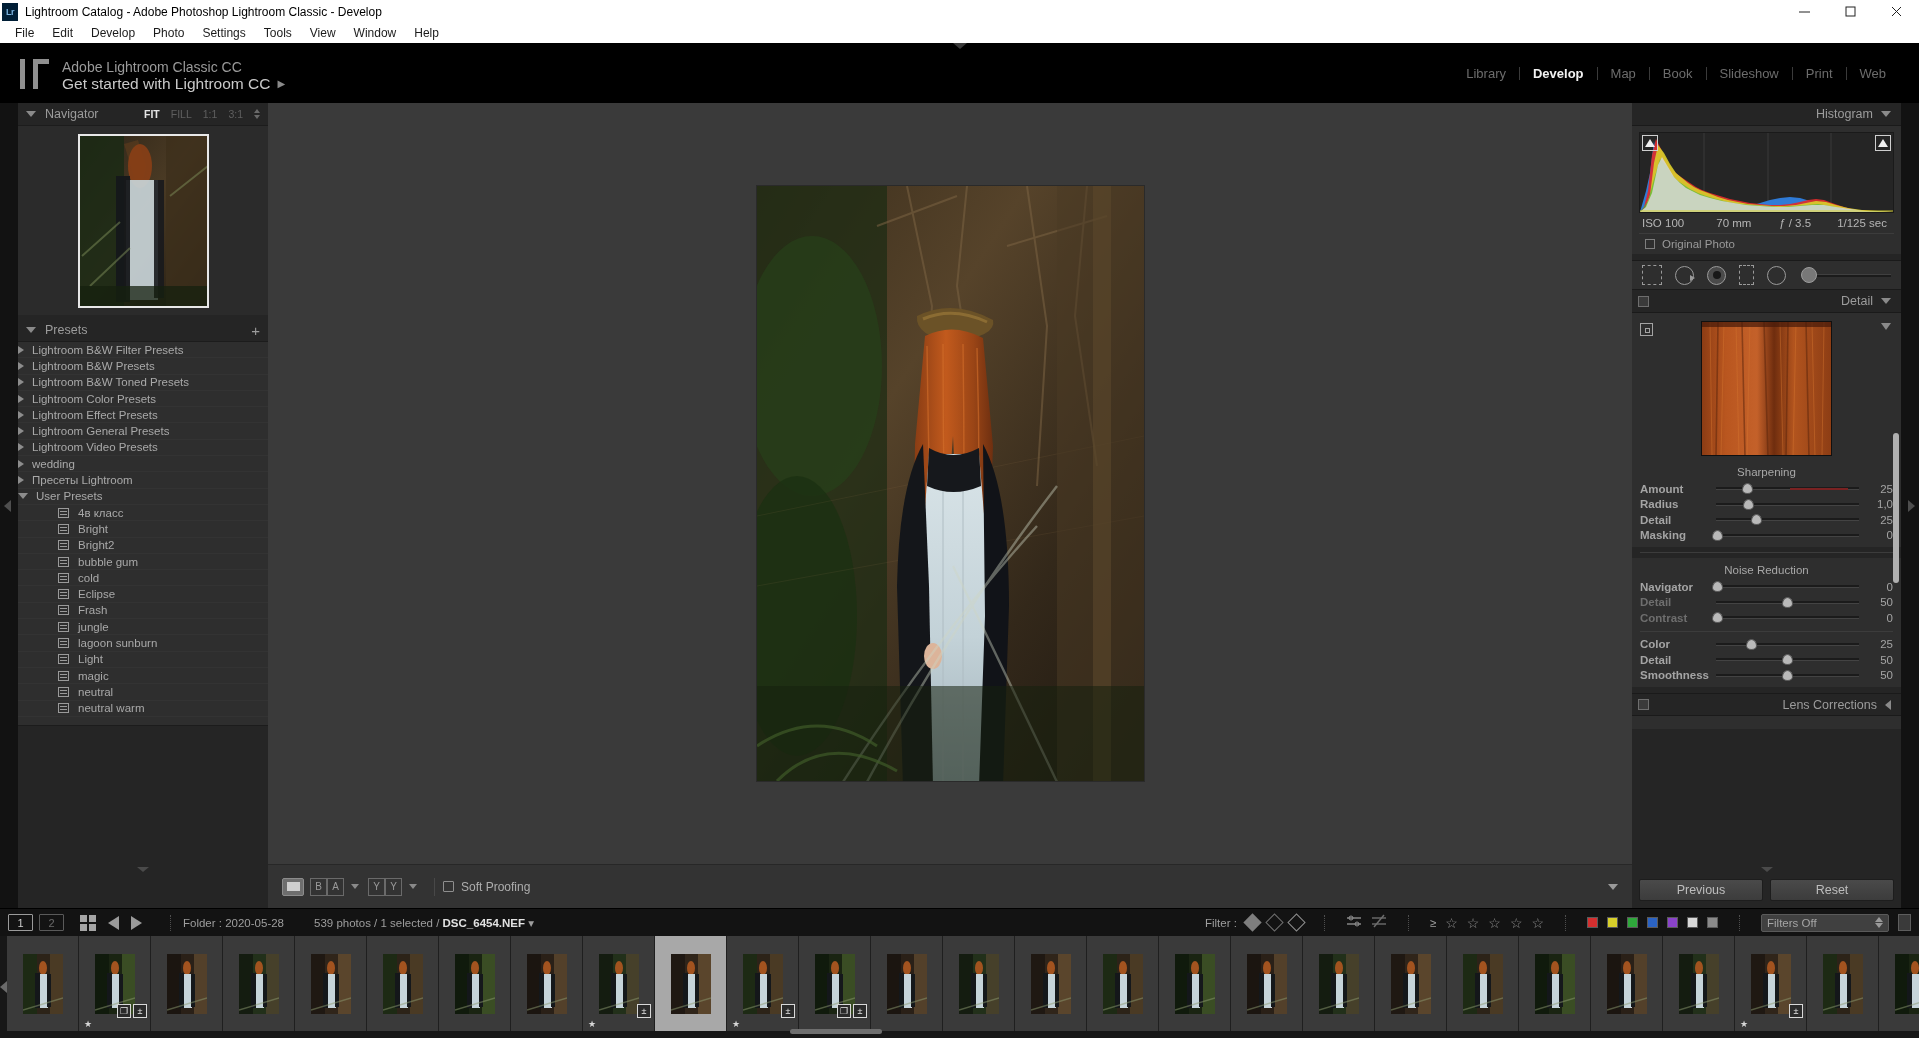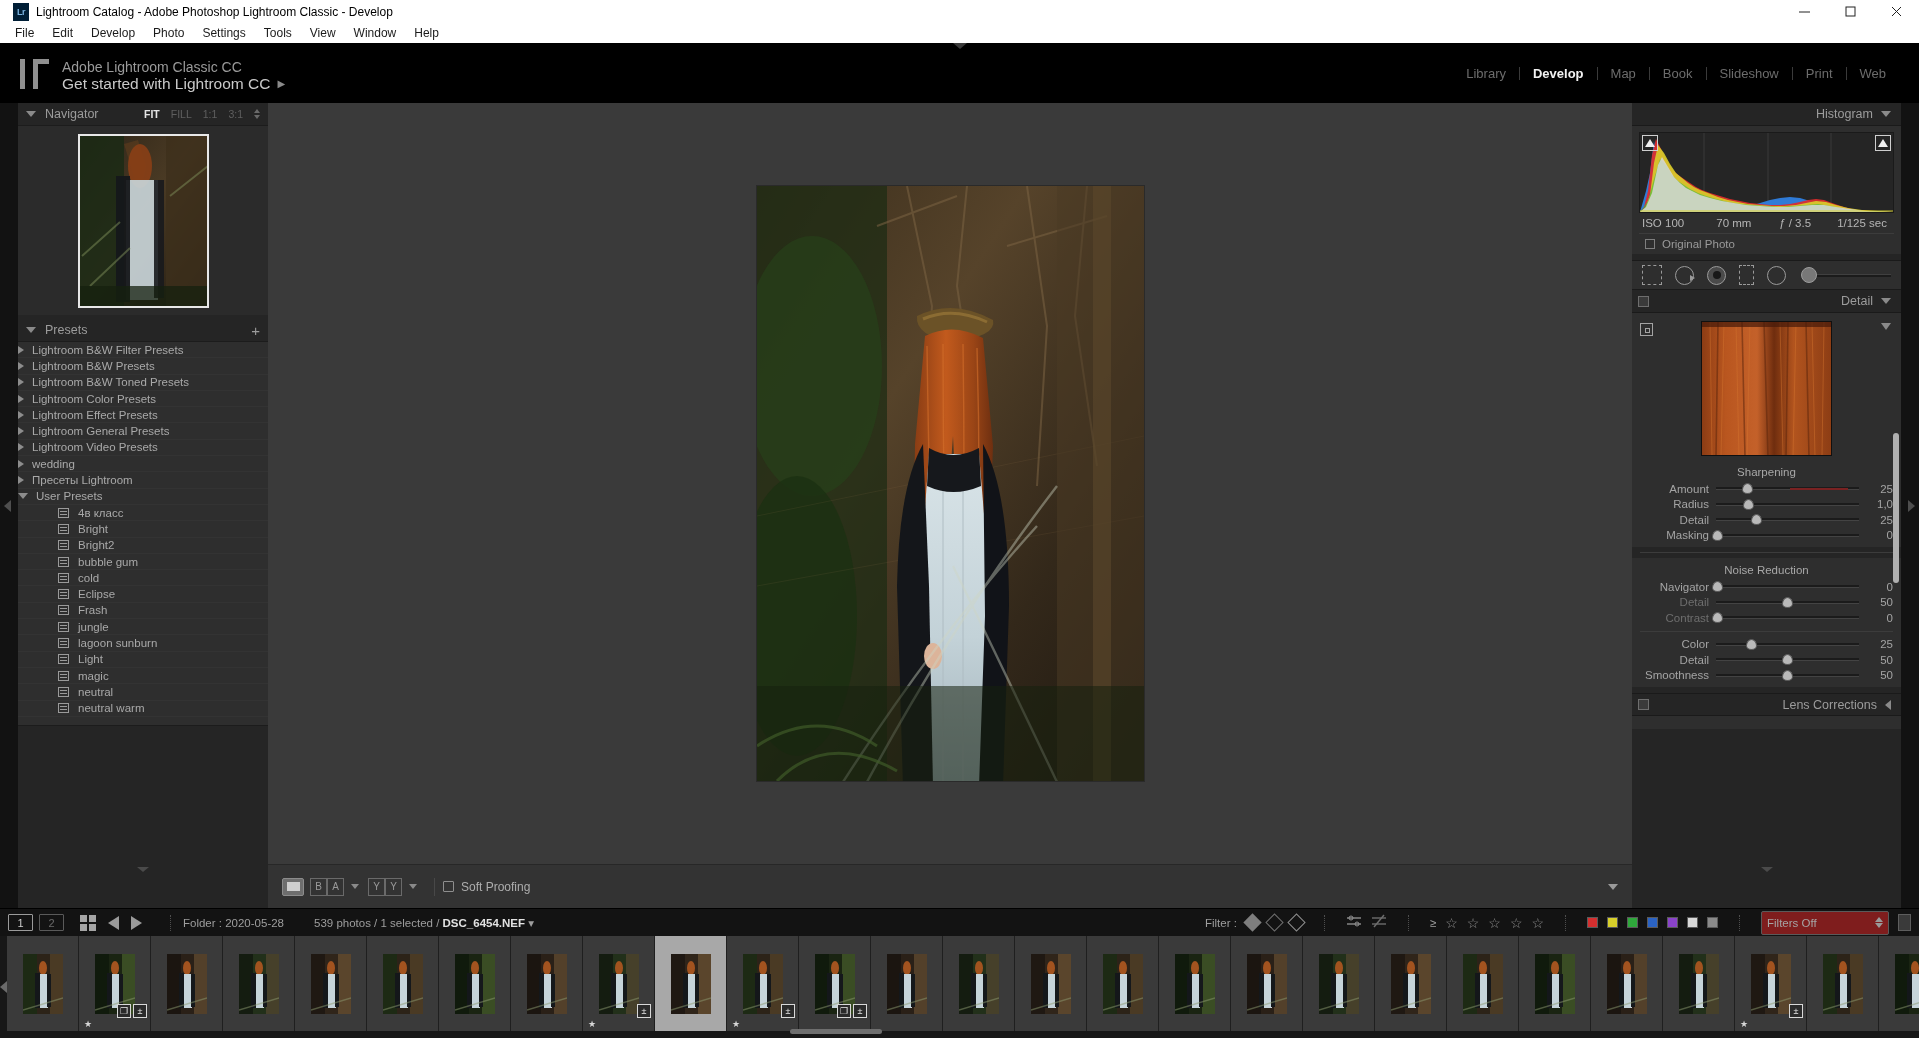--- a/index.html
+++ b/index.html
@@ -12,21 +12,21 @@
     -webkit-font-smoothing: antialiased;
   }
   .app { position: relative; width: 1919px; height: 1038px; background: #1c1c1c; }
 
   
   .titlebar {
     position: absolute; left: 0; top: 0; width: 1919px; height: 23px;
     background: #ffffff; display: flex; align-items: center;
   }
   .tb-ico {
-    width: 16px; height: 18px; margin-left: 13px; margin-right: 7px;
+    width: 16px; height: 18px; margin-left: 2px; margin-right: 7px;
     background: #001e36; color: #7ab3e0; font-size: 9px; font-weight: bold;
     display: flex; align-items: center; justify-content: center; letter-spacing: -.5px;
   }
   .tb-title { font-size: 12px; color: #000; }
   .tb-ctrls { margin-left: auto; display: flex; height: 23px; }
   .tb-btn { width: 46px; height: 23px; display: flex; align-items: center; justify-content: center; }
   .tb-btn svg { display: block; }
 
   
   .menubar {
@@ -245,21 +245,21 @@
   .loupe-ico::before { content:""; position:absolute; left:4px; top:4px; width:3px; height:3px; border:1px solid #a3a3a3;}
   .detail-dn { position: absolute; right: 10px; top: 10px; width: 0; height: 0;
     border-left: 5px solid transparent; border-right: 5px solid transparent; border-top: 7px solid #8a8a8a; }
   .hairprev {
     width: 131px; height: 135px; margin: 0 auto; border: 1px solid #101010; overflow: hidden;
     background: #8a3d18;
   }
   .slider-group { background: #2e2e2e; padding: 2px 0 4px 0; }
   .sg-title { text-align: center; font-size: 11.5px; color: #a8a8a8; padding: 4px 0 3px 0; }
   .sl-row { display: flex; align-items: center; height: 15.5px; padding: 0 8px; }
-  .sl-label { width: 76px; text-align: right; font-size: 11.5px; color: #a4a4a4; padding-right: 7px; }
+  .sl-label { width: 76px; text-align: left; font-size: 11.5px; color: #a4a4a4; padding-right: 7px; font-weight: bold; }
   .sl-label.dim { color: #6e6e6e; }
   .sl-track {
     flex: 1; height: 9px; position: relative; display: flex; align-items: center;
   }
   .sl-track .line { position: absolute; left: 0; right: 0; height: 3px; background: #1b1b1b; border-bottom: 1px solid #434343; }
   .sl-track .hot { position: absolute; height: 2px; background: #7a2222; }
   .sl-knob {
     position: absolute; width: 11px; height: 11px; margin-left: -5.5px;
     background: #b9b9b9; border-radius: 50% 50% 50% 50% / 62% 62% 38% 38%;
     border: 1px solid #5a5a5a;
@@ -297,21 +297,21 @@
   .fs-dotdiv { width: 1px; height: 16px; border-left: 1px dotted #4e4e4e; margin: 0 12px; }
   .fs-text { font-size: 11.5px; color: #9e9e9e; }
   .fs-text b { color: #e2e2e2; font-weight: bold; }
   .fs-right { margin-left: auto; display: flex; align-items: center; gap: 9px; }
   .flag { width: 13px; height: 13px; background: #7e7e7e; transform: rotate(45deg) skew(0deg); }
   .flag.o { background: transparent; border: 1px solid #6e6e6e; }
   .flag.d { background: transparent; border: 1px solid #8e8e8e; }
   .star { color: #8f8f8f; font-size: 14px; }
   .swatch { width: 11px; height: 11px; border: 1px solid #5a5a5a; }
   .filters-sel {
-    width: 128px; height: 24px; border: 1px solid #5a5a5a; background: #7f1d1d; color: #a5a5a5;
+    width: 128px; height: 18px; border: 1px solid #5a5a5a; background: #404040; color: #a5a5a5;
     font-size: 11.5px; display: flex; align-items: center; padding: 0 5px; border-radius: 2px;
   }
   .filters-sel .spin { margin-left: auto; display: flex; flex-direction: column; gap: 1px; }
   .filters-sel .spin i { width: 0; height: 0; border-left: 4px solid transparent; border-right: 4px solid transparent; }
   .filters-sel .spin i.u { border-bottom: 5px solid #9a9a9a; }
   .filters-sel .spin i.d { border-top: 5px solid #9a9a9a; }
   .lockbox { width: 13px; height: 17px; background: #3a3a3a; border: 1px solid #5e5e5e; }
 
   
   .filmstrip {
@@ -855,20 +855,24 @@
 
     <div class="rp-section-head" style="position:relative; margin-top:6px; border-top:1px solid #1a1a1a;">
       <span class="sw"></span>
       <span>Lens Corrections</span>
       <span class="lft"></span>
     </div>
     <div style="height:14px;background:#2e2e2e;border-top:1px solid #1a1a1a;"></div>
 
     <div class="rp-scroll"></div>
     <div class="tri-handle-right"></div>
+    <div class="rp-bottom">
+      <div class="rbtn">Previous</div>
+      <div class="rbtn">Reset</div>
+    </div>
   </div>
 
   <div class="fs-header">
     <div class="scrn-btn">1</div>
     <div class="scrn-btn dim">2</div>
     <div class="grid-ico">
         <i></i>
         <i></i>
         <i></i>
         <i></i>

